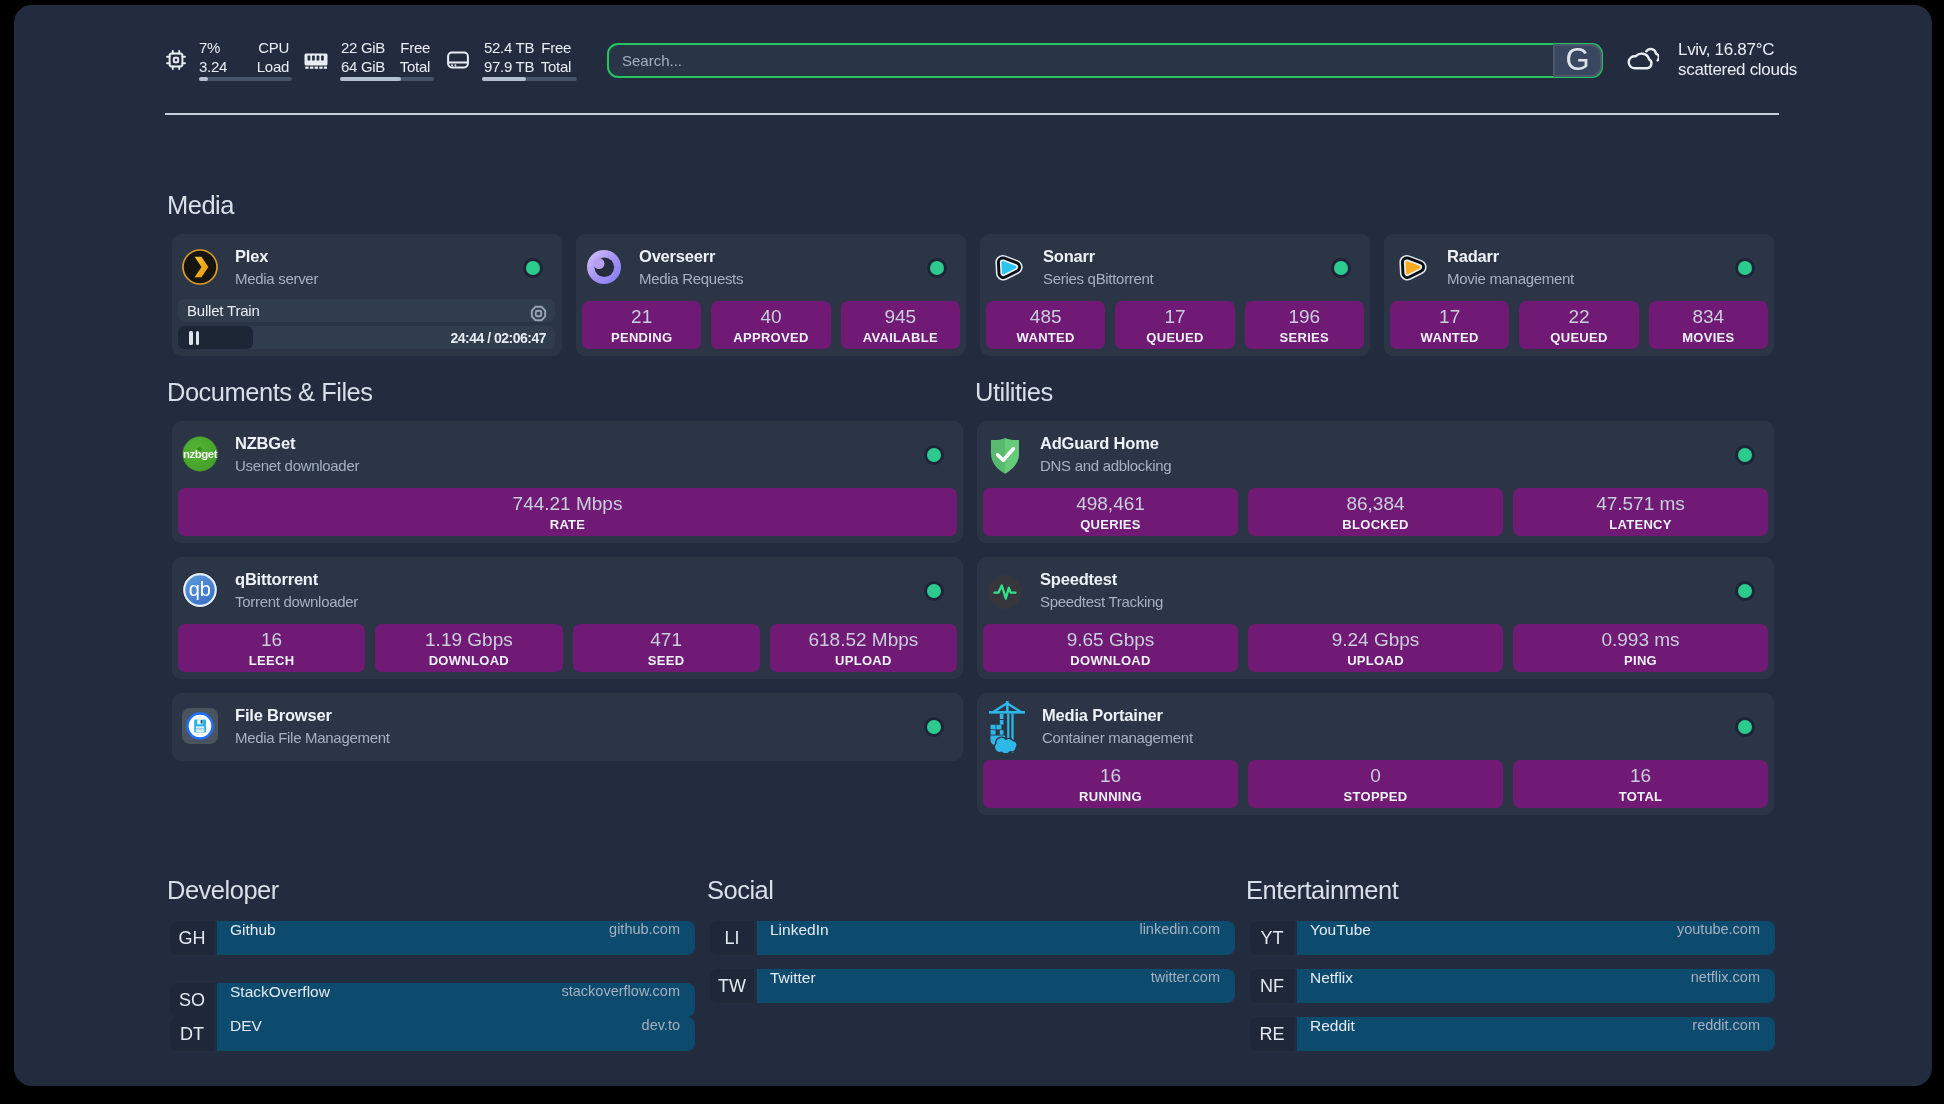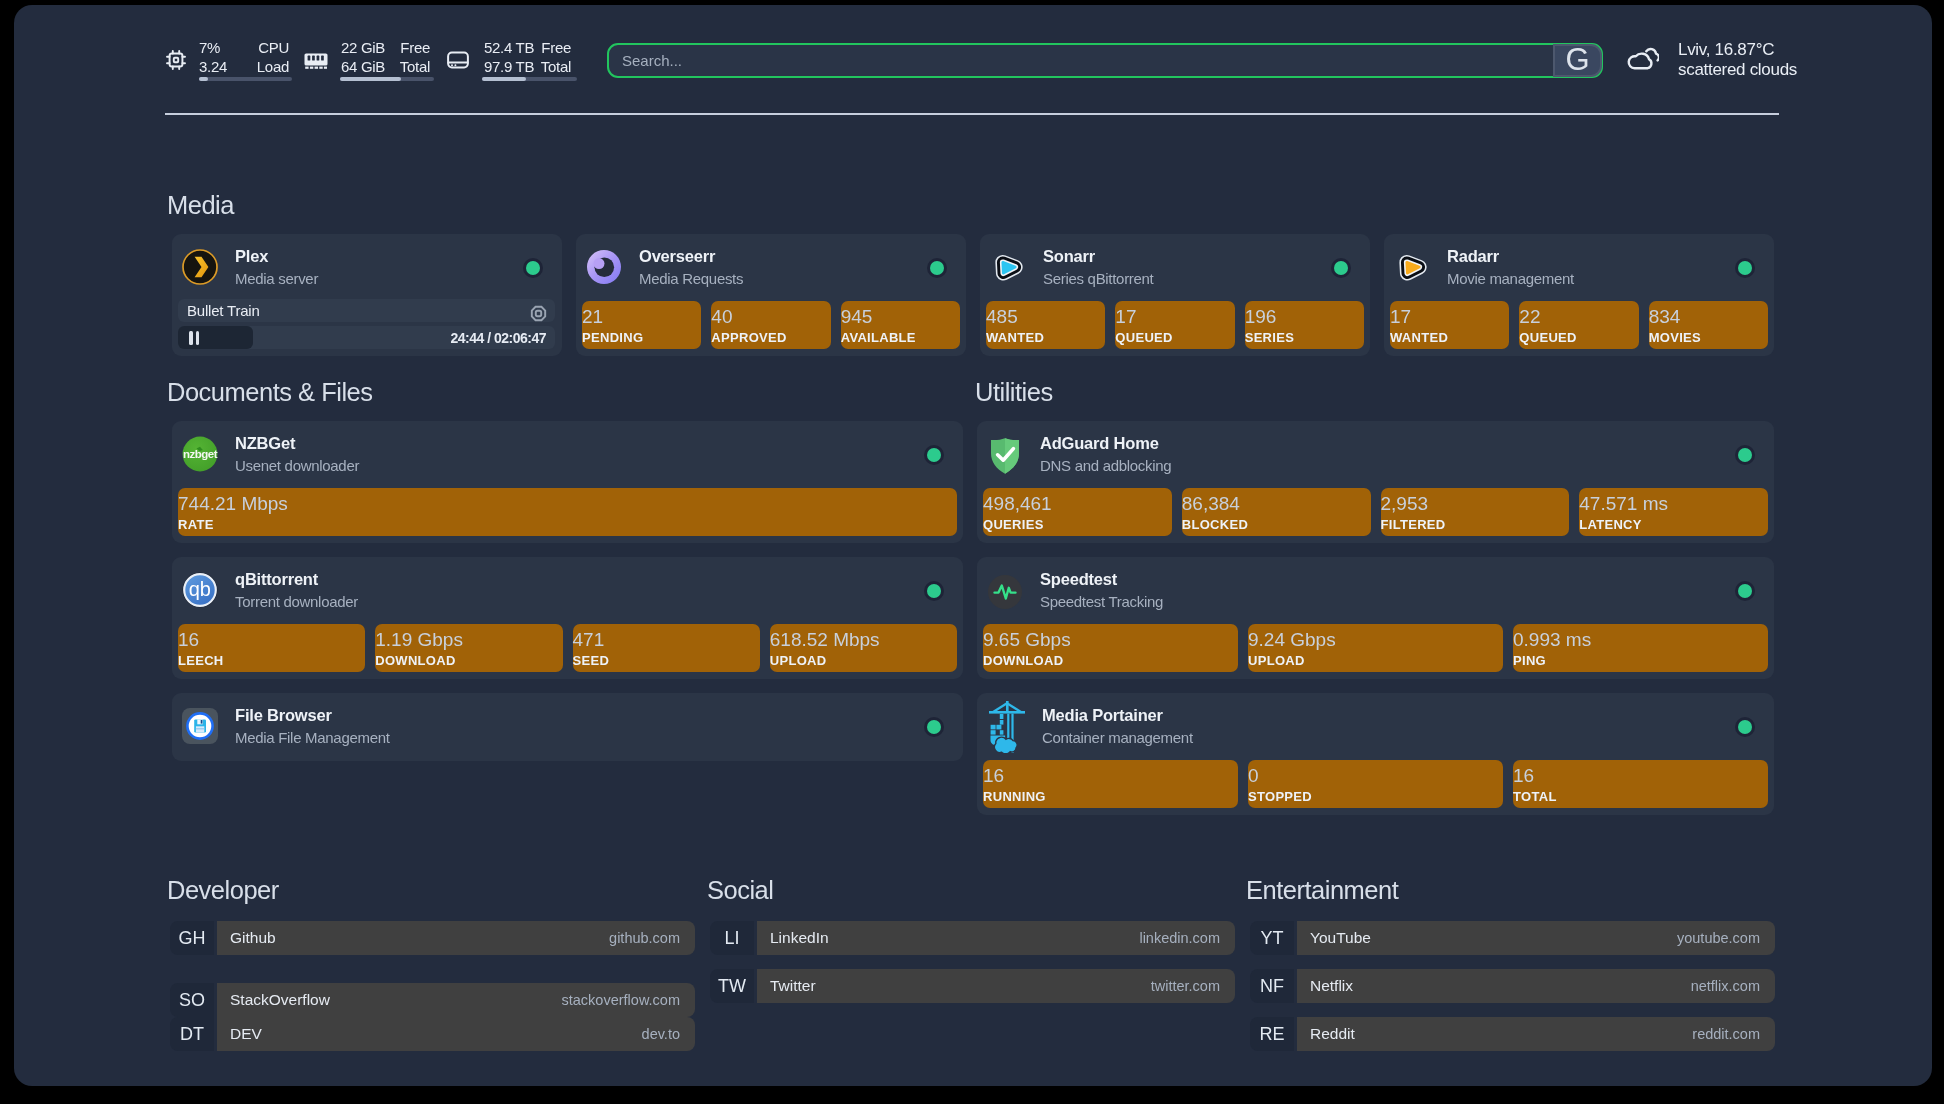--- a/index.html
+++ b/index.html
@@ -10,27 +10,27 @@
 .res{position:absolute;top:39px;color:#e9edf4;font-size:15px;line-height:18.5px;letter-spacing:-0.3px;white-space:nowrap}
 .res .rw{display:flex;justify-content:space-between}
 .bar{position:absolute;height:4px;border-radius:2px;background:#49536a;top:77px}
 .bar i{position:absolute;left:0;top:0;height:4px;border-radius:2px;background:#b4bfd1}
 .card{position:absolute;background:#2b3546;border-radius:9px}
 .ic{position:absolute;left:10px;top:15px;width:36px;height:36px}
 .t{position:absolute;left:63px;top:13px;font-size:16.5px;font-weight:bold;letter-spacing:-0.2px;color:#eef2f7;white-space:nowrap}
 .s{position:absolute;left:63px;top:36px;font-size:15px;letter-spacing:-0.3px;color:#a7b1c0;white-space:nowrap}
 .dot{position:absolute;top:26.5px;right:22px;width:14px;height:14px;border-radius:50%;background:#2ccb8d;box-shadow:0 0 0 3px #1e2437}
 .stats{position:absolute;left:6px;right:6px;top:67px;height:48px;display:flex;gap:10px}
-.stat{flex:1;background:#a16207;border-radius:7px;text-align:left;padding-top:4px}
+.stat{flex:1;background:#701a75;border-radius:7px;text-align:center;padding-top:4px}
 .stat .v{font-size:19px;color:#c8d0dc;line-height:24px;white-space:nowrap}
 .stat .l{font-size:13px;font-weight:bold;color:#eef2f8;line-height:17px;letter-spacing:.3px;white-space:nowrap}
 .prow{position:absolute;left:6px;right:7px;height:23px;background:#313c4d;border-radius:6px;color:#e9edf4;font-size:15px}
 .bm{position:absolute;height:34px;width:525px;display:flex}
 .bm .ab{width:44px;margin-right:3px;background:#1f2839;color:#e3eaf2;display:flex;align-items:center;justify-content:center;font-size:18px;flex:none;border-radius:8px 0 0 8px}
-.bm .br{flex:1;background:#404040;display:flex;align-items:center;padding:0 15px 0 13px;border-radius:0 8px 8px 0}
+.bm .br{flex:1;background:#0c4a6e;display:flex;padding:0 15px 0 13px;border-radius:0 8px 8px 0}
 .bm .nm{color:#e6ebf2;font-size:15.5px}
 .bm .url{margin-left:auto;color:#a6b0bf;font-size:14.5px}
 </style>
 </head>
 <body>
 <div id="panel"></div>
 <svg class="a" style="left:165px;top:49px" width="22" height="22" viewBox="0 0 24 24" fill="none" stroke="#e8edf4" stroke-width="2.1" stroke-linecap="round" stroke-linejoin="round">
     <rect x="5" y="5" width="14" height="14" rx="2.5"></rect>
     <rect x="9.6" y="9.6" width="4.8" height="4.8" rx="1"></rect>
     <path d="M15.5 2.2v2.8M15.5 19v2.8M2.2 15.5h2.8M2.2 8.5h2.8M19 15.5h2.8M19 8.5h2.8M8.5 2.2v2.8M8.5 19v2.8"></path>
@@ -299,24 +299,20 @@
 <div class="stats">
       <div class="stat">
         <div class="v">498,461</div>
         <div class="l">QUERIES</div>
       </div>
       <div class="stat">
         <div class="v">86,384</div>
         <div class="l">BLOCKED</div>
       </div>
       <div class="stat">
-        <div class="v">2,953</div>
-        <div class="l">FILTERED</div>
-      </div>
-      <div class="stat">
         <div class="v">47.571 ms</div>
         <div class="l">LATENCY</div>
       </div>
     </div>
 </div>
 <div class="card" style="left:977px;top:557px;width:797px;height:122px">
 <svg class="ic" style="top:17px" viewBox="0 0 36 36">
       <circle cx="18" cy="18" r="17" fill="#35373c"></circle>
       <polyline points="7.5,18.6 11.5,18.6 14.8,11.5 18.8,24.5 21.8,13.8 23.6,18.6 28.5,18.6" fill="none" stroke="#35e08a" stroke-width="2.4" stroke-linecap="round" stroke-linejoin="round"></polyline>
     </svg>

